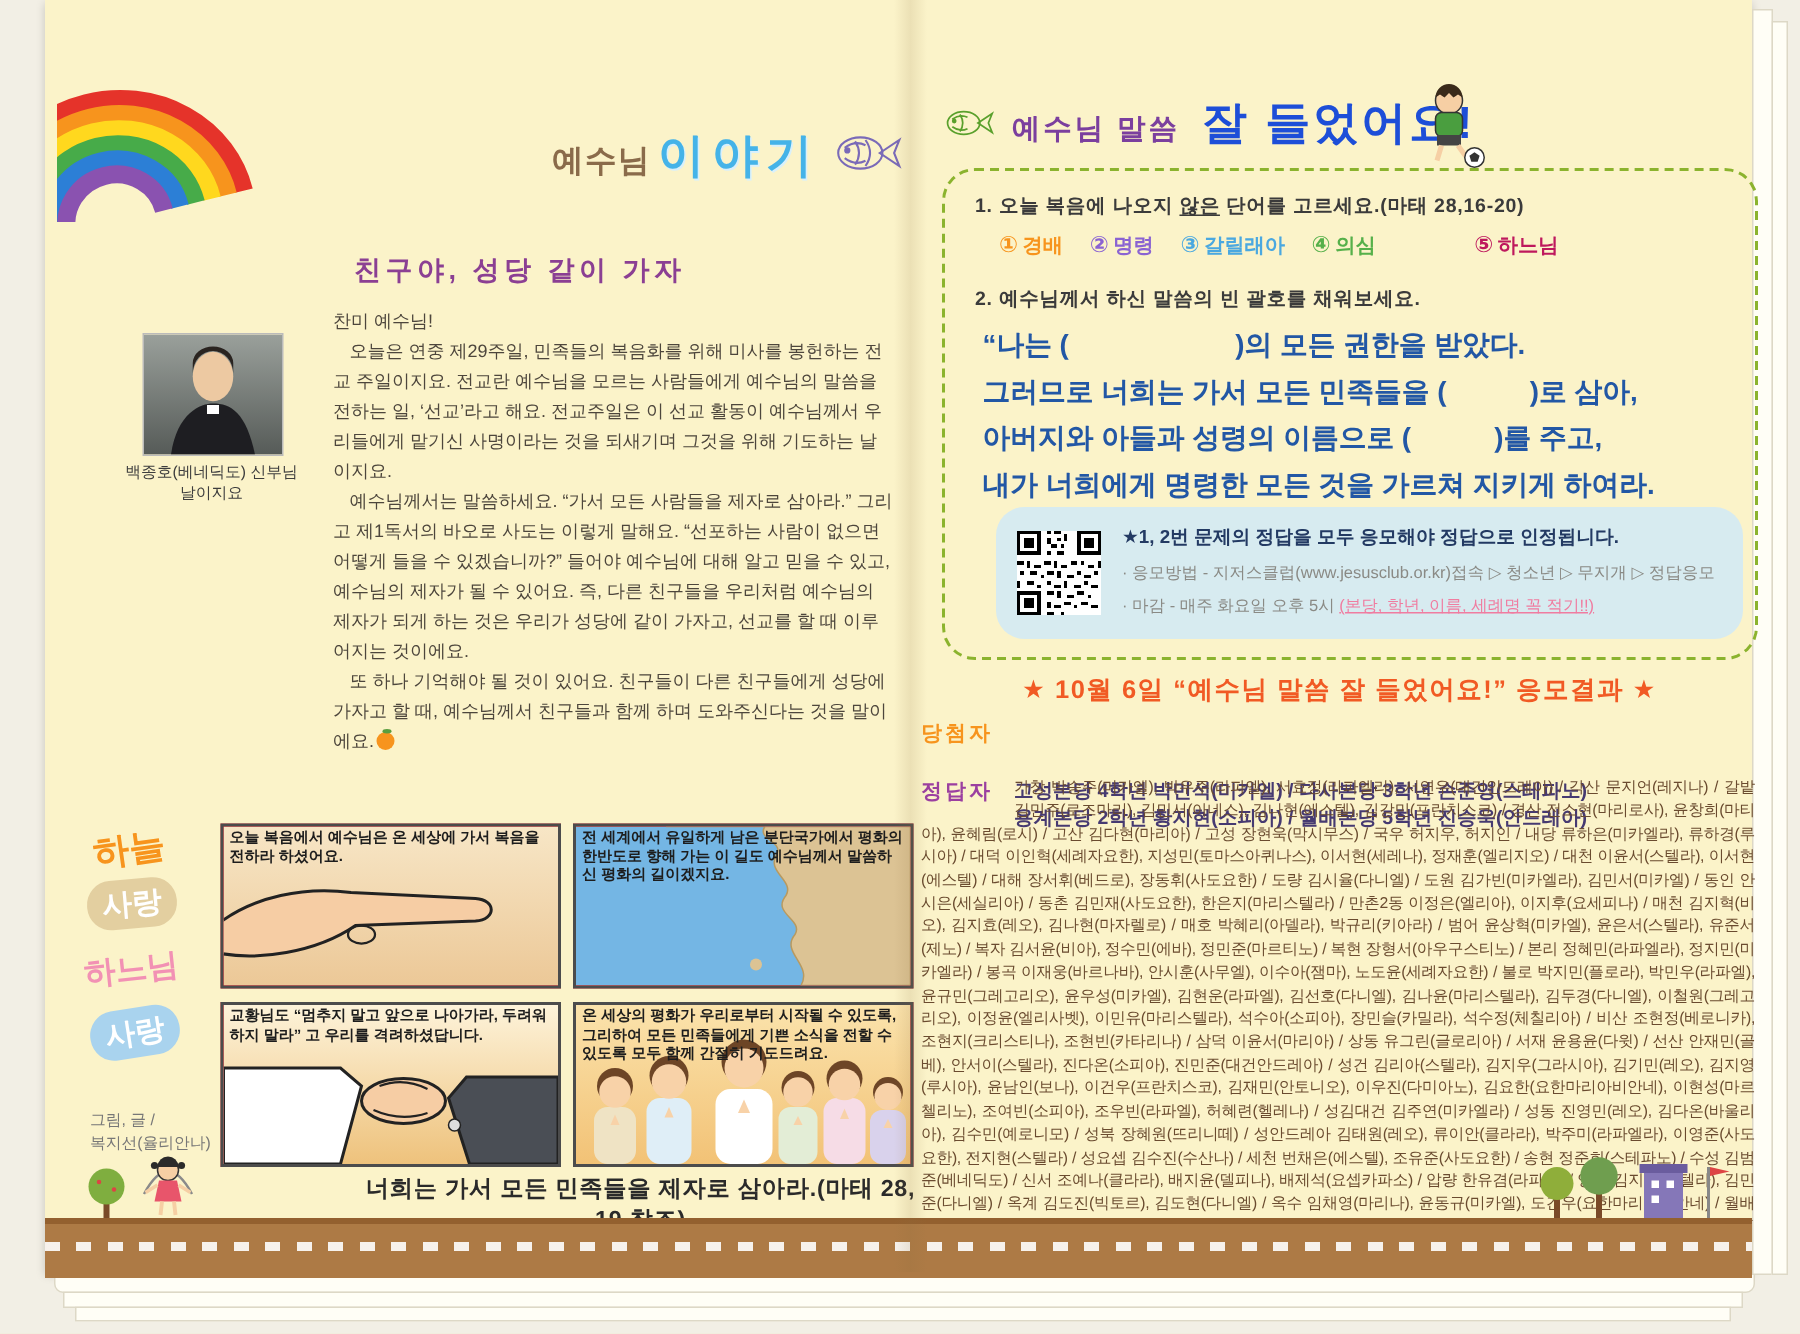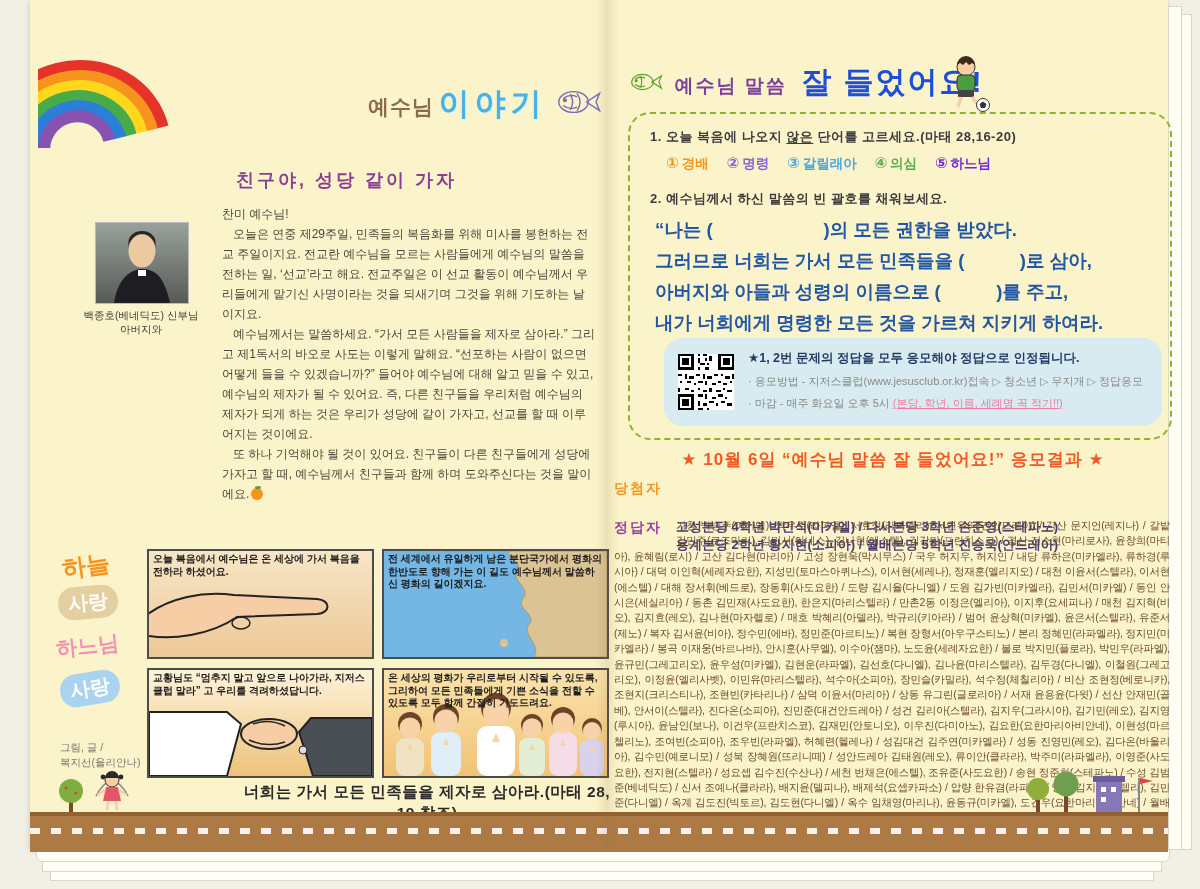--- a/index.html
+++ b/index.html
@@ -36,21 +36,21 @@
   .brand-right{left:626px;top:62px;white-space:nowrap;}
   .brand-right .pfx{color:#7b3f9e;font-weight:bold;font-size:19px;letter-spacing:2px;}
   .brand-right .ttl{color:#1d4ed8;font-weight:bold;font-size:30px;letter-spacing:2px;margin-left:10px;}
   .quizbox{left:628px;top:112px;width:540px;height:324px;border:2px dashed #8bb32e;border-radius:22px;}
   .qline{font-size:13px;font-weight:600;color:#3b3b3b;letter-spacing:0.5px;white-space:nowrap;}
   .q1{left:650px;top:128px;} .q2{left:650px;top:190px;}
   .q1 u{text-underline-offset:2px;}
   .opts{left:666px;top:154px;white-space:nowrap;font-weight:bold;font-size:13.5px;}
   .opt{margin-right:14px;}
   .opt .n{font-size:15px;margin-right:3px;}
-  .c1{color:#f7941d;} .c2{color:#8a63d2;} .c3{color:#4aa8e0;} .c4{color:#56b04a;} .c5{color:#6d28d9;}
+  .c1{color:#f7941d;} .c2{color:#8a63d2;} .c3{color:#4aa8e0;} .c4{color:#56b04a;} .c5{color:#be185d;margin-left:48px;}
   .quote{left:655px;top:214px;width:510px;color:#2257a5;font-weight:bold;font-size:18.5px;line-height:31px;white-space:nowrap;}
   .notice{left:664px;top:338px;width:498px;height:88px;background:#d7ebf0;border-radius:19px;}
   .qr{position:absolute;left:14px;top:16px;}
   .ntext{position:absolute;left:84px;top:12px;width:405px;}
   .n1{font-size:12.5px;font-weight:bold;color:#233a63;}
   .n2,.n3{font-size:11px;color:#8a8a85;margin-top:7px;}
   .n3 .em{color:#f07ca0;text-decoration:underline;}
   .res-title{left:615px;top:448px;width:556px;text-align:center;color:#f15a24;font-weight:bold;font-size:17px;letter-spacing:1px;white-space:nowrap;}
   .winners{left:614px;top:478px;width:556px;}
   .wlabel{float:left;width:54px;color:#f7941d;font-weight:bold;font-size:14px;letter-spacing:2px;margin-top:2px;}
@@ -105,21 +105,21 @@
     </linearGradient>
       </defs>
     <rect width="92" height="80" fill="url(#pg)"></rect>
     <path d="M18,80 C22,52 38,46 46,46 C58,46 68,52 74,80 Z" fill="#1e1e22"></path>
     <ellipse cx="46" cy="28" rx="13.5" ry="16.5" fill="#edc9a2"></ellipse>
     <path d="M32.5,26 a13.5,15 0 0 1 27,0 l0,-7 a13.5,11 0 0 0 -27,0 z" fill="#2a2420"></path>
     <rect x="42" y="47" width="8" height="6" fill="#fff"></rect>
   </svg>
   <div class="abs photo-cap">
     <div>백종호(베네딕도) 신부님</div>
-    <div>아버지와</div>
+    <div>날이지요</div>
   </div>
 
   <div class="abs body-text">
     <p>찬미 예수님!</p>
     <p>오늘은 연중 제29주일, 민족들의 복음화를 위해 미사를 봉헌하는 전교 주일이지요. 전교란 예수님을 모르는 사람들에게 예수님의 말씀을 전하는 일, ‘선교’라고 해요. 전교주일은 이 선교 활동이 예수님께서 우리들에게 맡기신 사명이라는 것을 되새기며 그것을 위해 기도하는 날이지요.</p>
     <p>예수님께서는 말씀하세요. “가서 모든 사람들을 제자로 삼아라.” 그리고 제1독서의 바오로 사도는 이렇게 말해요. “선포하는 사람이 없으면 어떻게 들을 수 있겠습니까?” 들어야 예수님에 대해 알고 믿을 수 있고, 예수님의 제자가 될 수 있어요. 즉, 다른 친구들을 우리처럼 예수님의 제자가 되게 하는 것은 우리가 성당에 같이 가자고, 선교를 할 때 이루어지는 것이에요.</p>
     <p><span>또 하나 기억해야 될 것이 있어요. 친구들이 다른 친구들에게 성당에 가자고 할 때, 예수님께서 친구들과 함께 하며 도와주신다는 것을 말이에요.</span><span class="orange-dot"></span></p>
   </div>
 
   <div class="abs sideword sw1">하늘</div>
@@ -163,21 +163,21 @@
               <stop offset="1" stop-color="#eec27c"></stop>
         </linearGradient>
           </defs>
         <rect width="223" height="106" fill="url(#sg)"></rect>
         <path d="M0,42 H78 L92,54 78,106 H0 Z" fill="#fff" stroke="#222" stroke-width="2"></path>
         <path d="M223,48 H162 L150,62 164,106 H223 Z" fill="#4a4e55" stroke="#222" stroke-width="2"></path>
         <ellipse cx="120" cy="64" rx="28" ry="15" fill="#f6cda4" stroke="#222" stroke-width="2"></ellipse>
         <path d="M104,54 q16,-6 32,2 M100,70 q18,8 36,2" stroke="#222" fill="none" stroke-width="1.4"></path>
         <circle cx="154" cy="80" r="4" fill="#ddd" stroke="#222"></circle>
       </svg>
-      <div class="cap">교황님도 “멈추지 말고 앞으로 나아가라, 지저스클럽 말라” 고 우리를 격려하셨답니다.</div>
+      <div class="cap">교황님도 “멈추지 말고 앞으로 나아가라, 두려워하지 말라” 고 우리를 격려하셨답니다.</div>
     </div>
     <div class="panel p4">
       <svg width="223" height="106" viewBox="0 0 223 106" preserveAspectRatio="none">
         <defs>
             <linearGradient id="kg" x1="0" y1="0" x2="0" y2="1">
           <stop offset="0" stop-color="#fbe3ac"></stop>
               <stop offset="1" stop-color="#f2c276"></stop>
         </linearGradient>
           </defs>
         <rect width="223" height="106" fill="url(#kg)"></rect>

